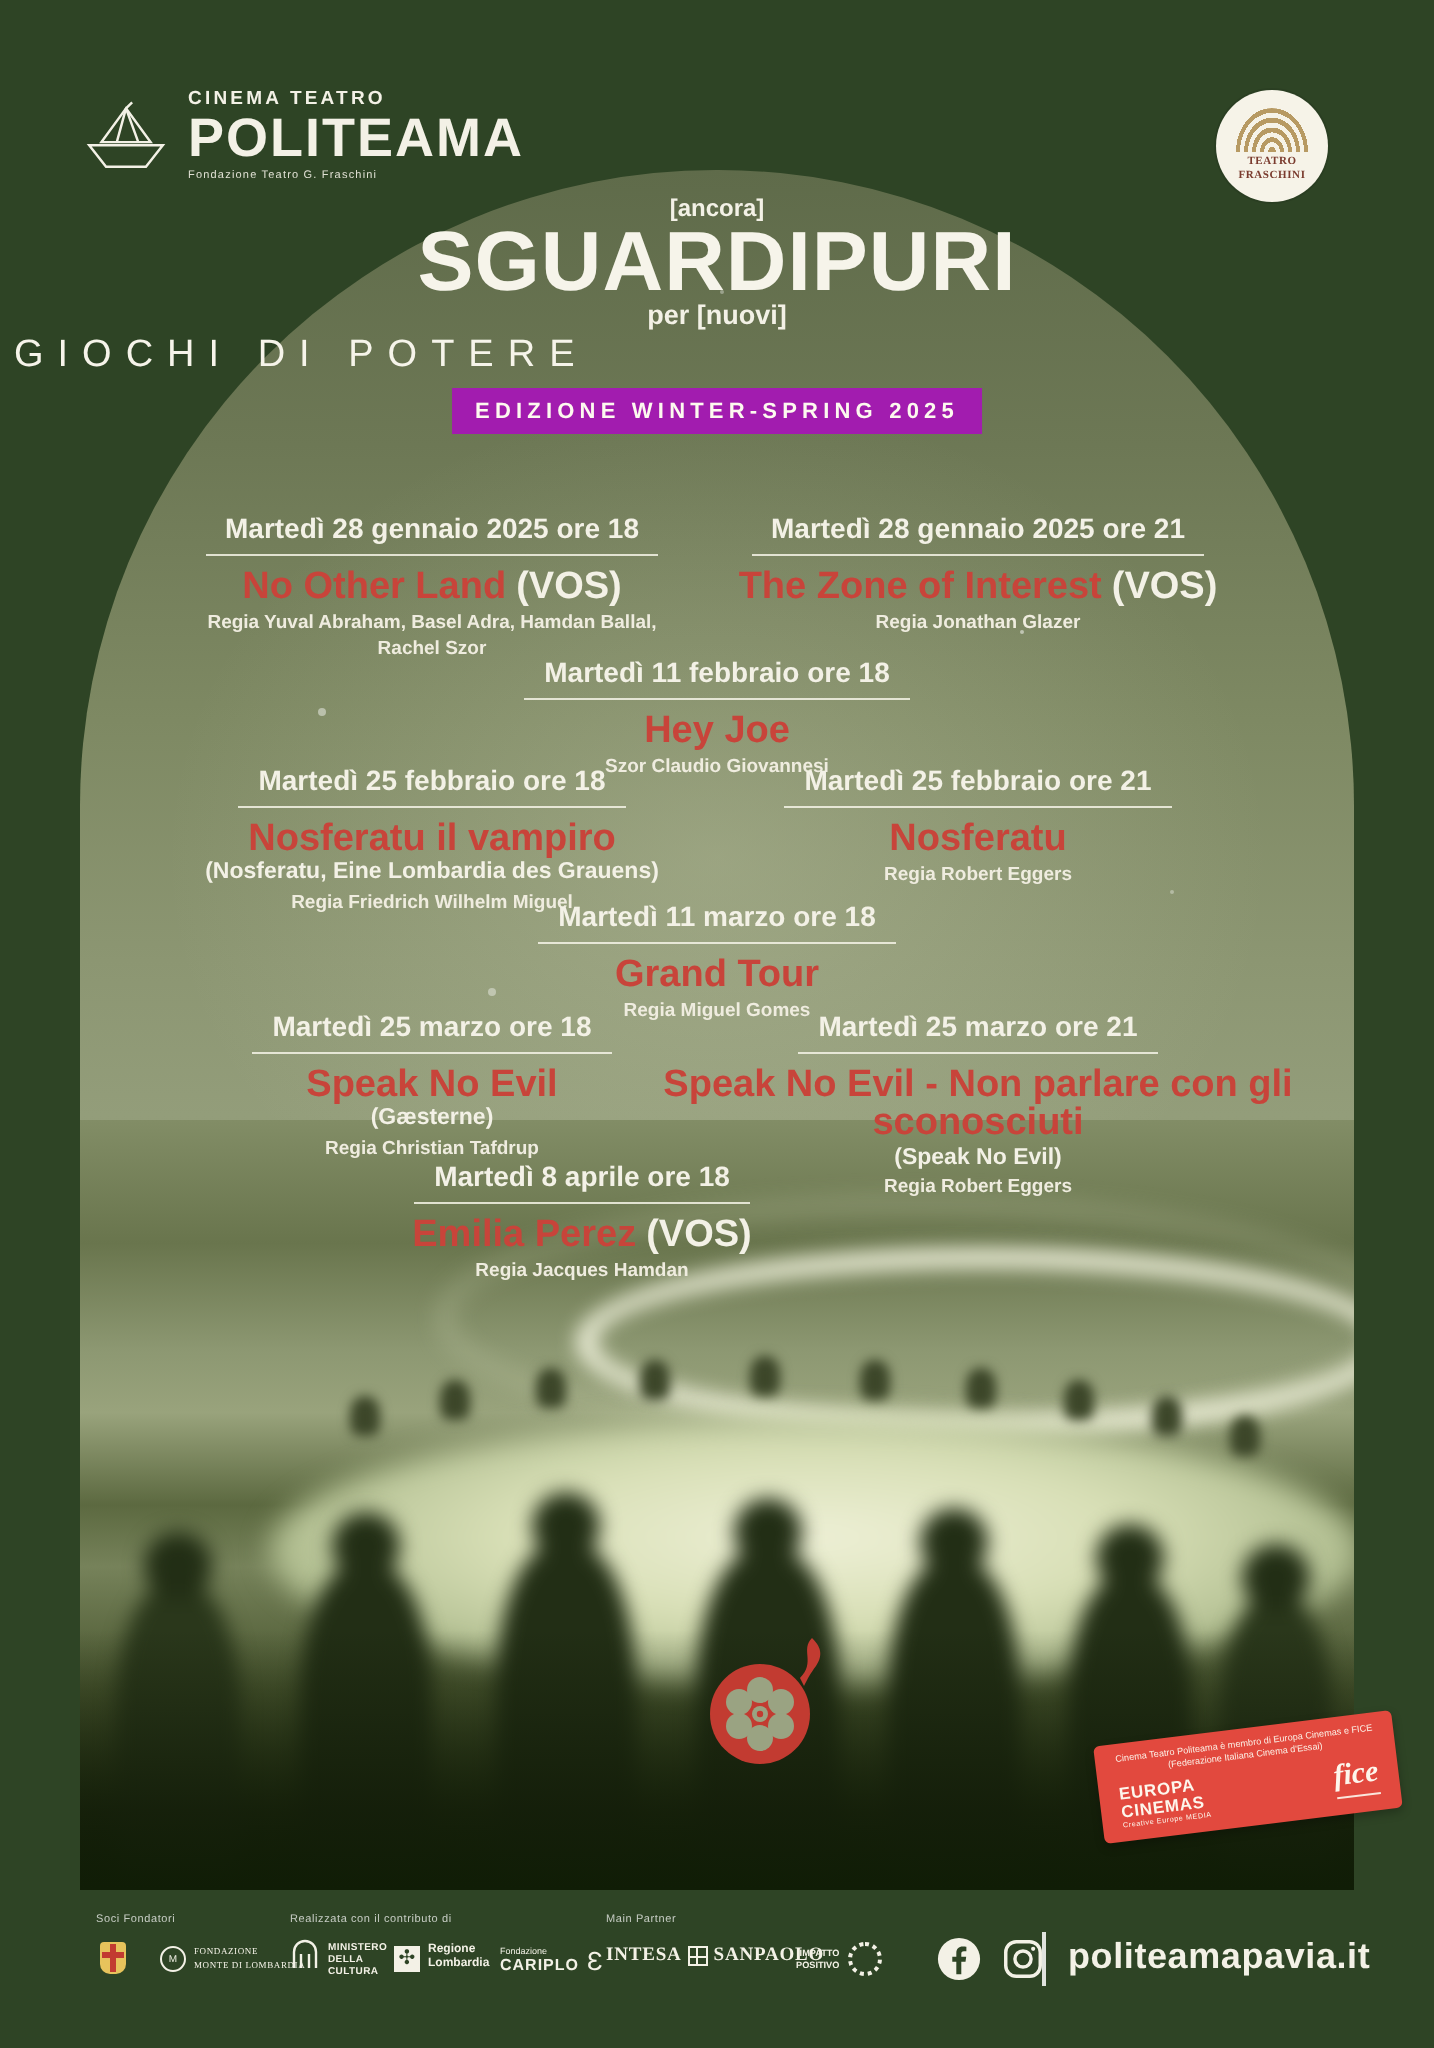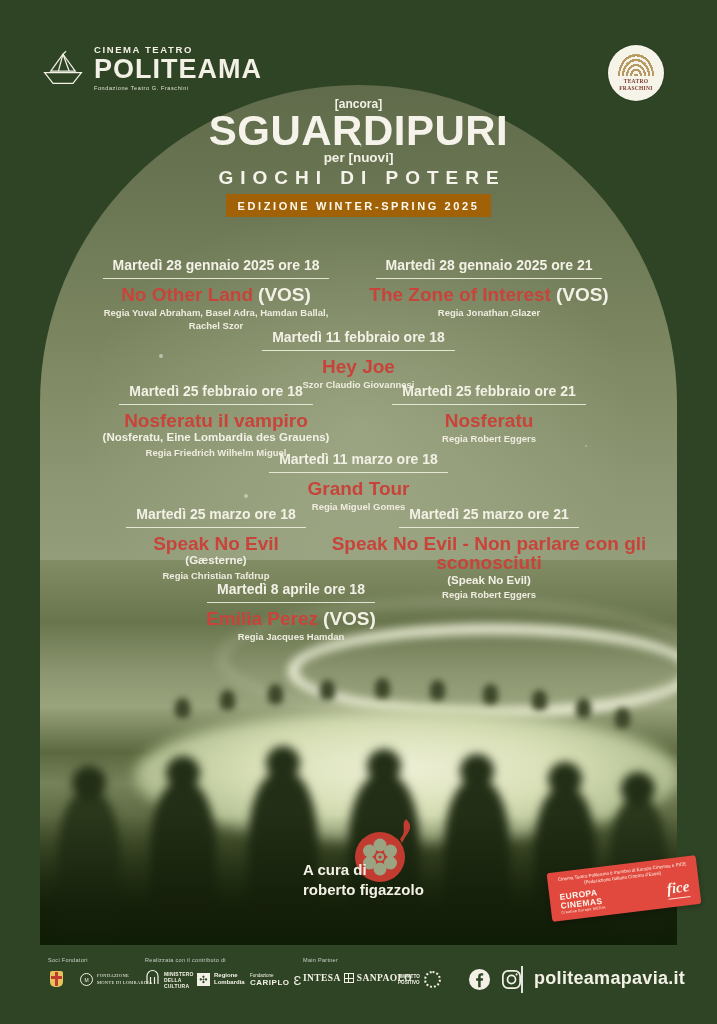--- a/index.html
+++ b/index.html
@@ -65,24 +65,24 @@
     background:repeating-radial-gradient(ellipse at 50% 100%,#b79a63 0 2px,#f6f3e8 2px 4px);}
   .badge .badge-title{font-family:"Liberation Serif",serif;font-size:5.5px;font-weight:bold;
     color:#7a3b2e;letter-spacing:.3px;margin-top:2px;text-align:center;line-height:1.2;}
   
   .t-pre{position:absolute;left:0;top:97px;width:100%;text-align:center;
     color:#f3f1e6;font-size:12px;font-weight:bold;}
   .t-main{position:absolute;left:0;top:107px;width:100%;text-align:center;
     color:#f6f4ea;font-size:42px;font-weight:bold;letter-spacing:.5px;}
   .t-mid{position:absolute;left:0;top:150px;width:100%;text-align:center;
     color:#f3f1e6;font-size:13.5px;font-weight:bold;}
-  .t-series{position:absolute;left:0;top:167px;width:100%;text-align:center;
-    color:#f6f4ea;font-size:19px;font-weight:bold;letter-spacing:7px;text-indent:7px;}
+  .t-series{position:absolute;left:0;top:167px;width:100%;text-align:left;
+    color:#f6f4ea;font-size:19px;font-weight:normal;letter-spacing:7px;text-indent:7px;}
   .t-banner{position:absolute;left:50%;top:194px;transform:translateX(-50%);
-    background:#a16207;color:#fdf9ef;font-size:11px;font-weight:bold;letter-spacing:2.6px;
+    background:#a21caf;color:#fdf9ef;font-size:11px;font-weight:bold;letter-spacing:2.6px;
     padding:6px 12px 5px;white-space:nowrap;}
   
   .sb{position:absolute;text-align:center;z-index:3;}
   #s0{left:55px;top:256px;width:322px}
   #s1{left:330px;top:256px;width:318px}
   #s2{left:0;top:328px;width:717px}
   #s3{left:55px;top:382px;width:322px}
   #s4{left:330px;top:382px;width:318px}
   #s5{left:0;top:450px;width:717px}
   #s6{left:55px;top:505px;width:322px}
@@ -258,24 +258,20 @@
       <circle cx="30" cy="28" r="6.5" fill="#9aa382"></circle>
       <circle cx="40.5" cy="34" r="6.5" fill="#9aa382"></circle>
       <circle cx="40.5" cy="46" r="6.5" fill="#9aa382"></circle>
       <circle cx="30" cy="52" r="6.5" fill="#9aa382"></circle>
       <circle cx="19.5" cy="46" r="6.5" fill="#9aa382"></circle>
       <circle cx="19.5" cy="34" r="6.5" fill="#9aa382"></circle>
       <circle cx="30" cy="40" r="4" fill="#9aa382"></circle>
       <circle cx="30" cy="40" r="1.6" fill="#c23b31"></circle>
     </svg>
   </div>
-  <div class="curator">
-    <div>A cura di</div>
-    <div>roberto figazzolo</div>
-  </div>
 
   <div class="stamp">
     <div class="stamp-text">Cinema Teatro Politeama è membro di Europa Cinemas e FICE (Federazione Italiana Cinema d'Essai)</div>
     <div class="stamp-logos">
       <div class="europa">
         <div class="e1">EUROPA</div>
         <div class="e2">CINEMAS</div>
         <div class="e3">Creative Europe MEDIA</div>
       </div>
       <div>

